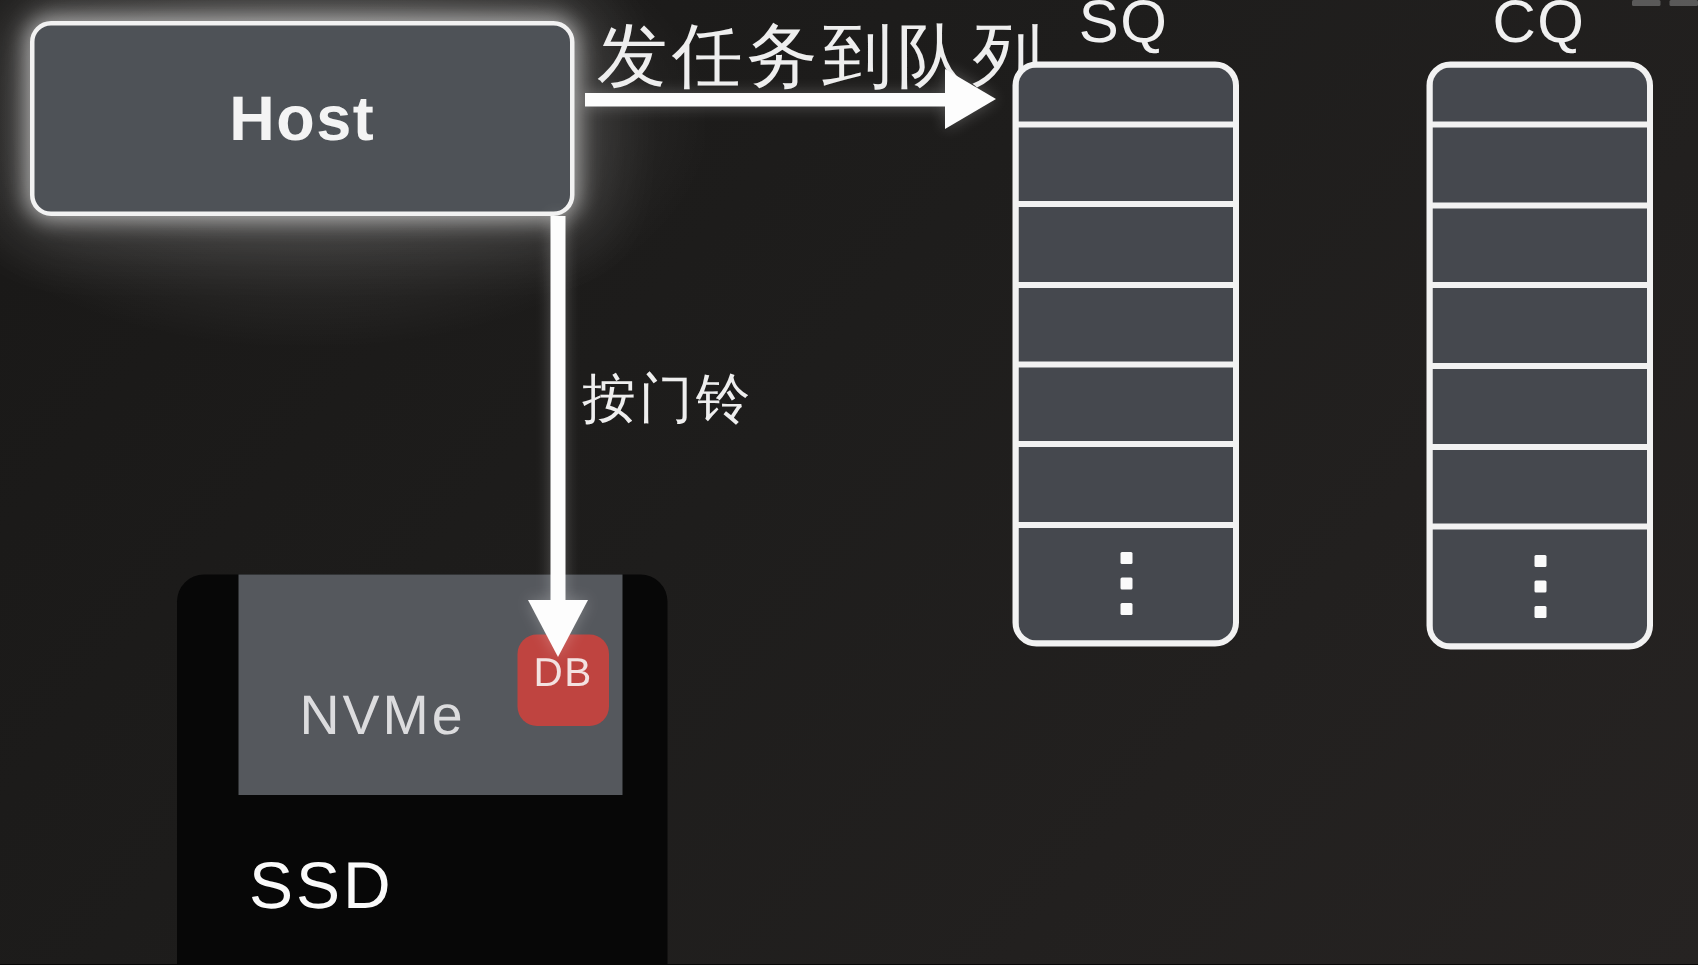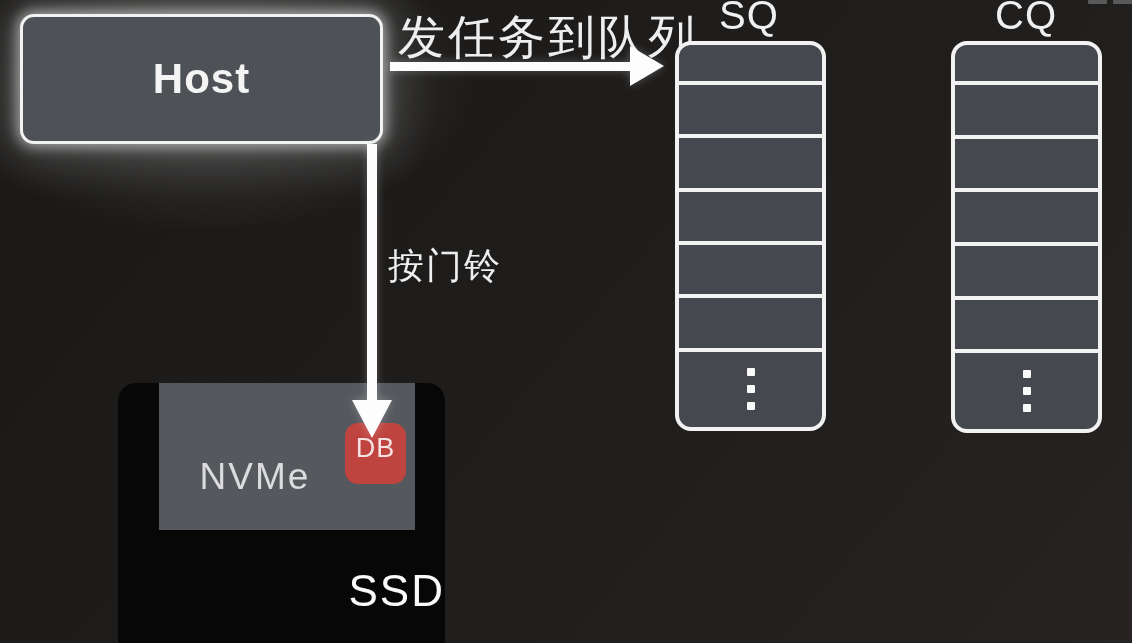--- a/index.html
+++ b/index.html
@@ -81,22 +81,22 @@
   .db-badge{
     position:absolute;left:345px;top:423px;width:61px;height:61px;
     box-sizing:border-box;
     background:#bf4440;border-radius:13px;
     display:flex;align-items:flex-start;justify-content:center;
     padding-top:10px;
     color:#f3e2e1;font-size:27px;letter-spacing:1px;
     z-index:4;
   }
   .ssd-label{
-    position:absolute;left:118px;top:566px;width:327px;text-align:right;
-    color:#fafafa;font-size:44px;letter-spacing:2px;
+    position:absolute;left:118px;top:566px;width:327px;text-align:left;
+    color:#fafafa;font-size:44px;letter-spacing:2px;padding-left:48px;
   }
   .watermark-fragment{
     position:absolute;right:0;top:0;width:44px;height:4px;opacity:0.55;
     display:flex;gap:6px;
   }
   .watermark-fragment span{flex:1;background:#8a8a8a;border-radius:1px;}
 </style>
 </head>
 <body>
 

